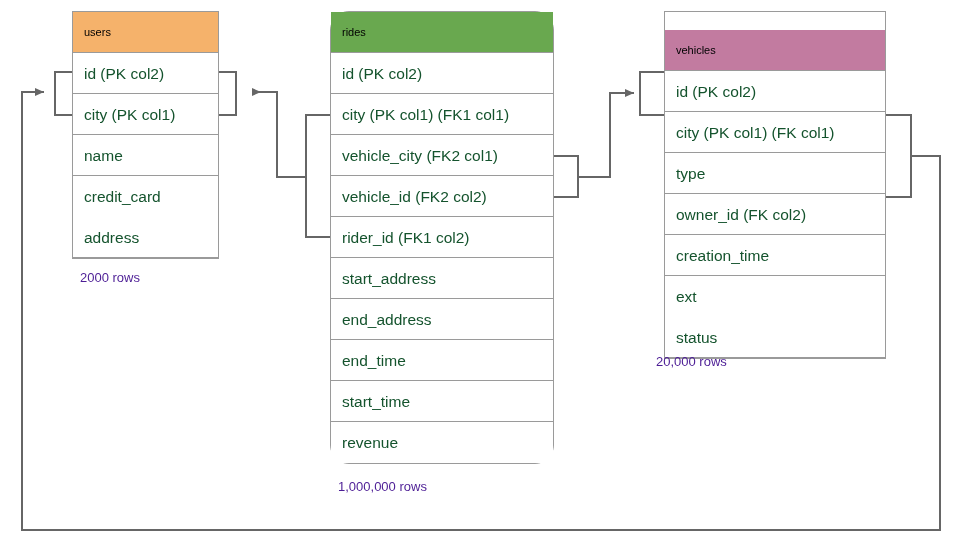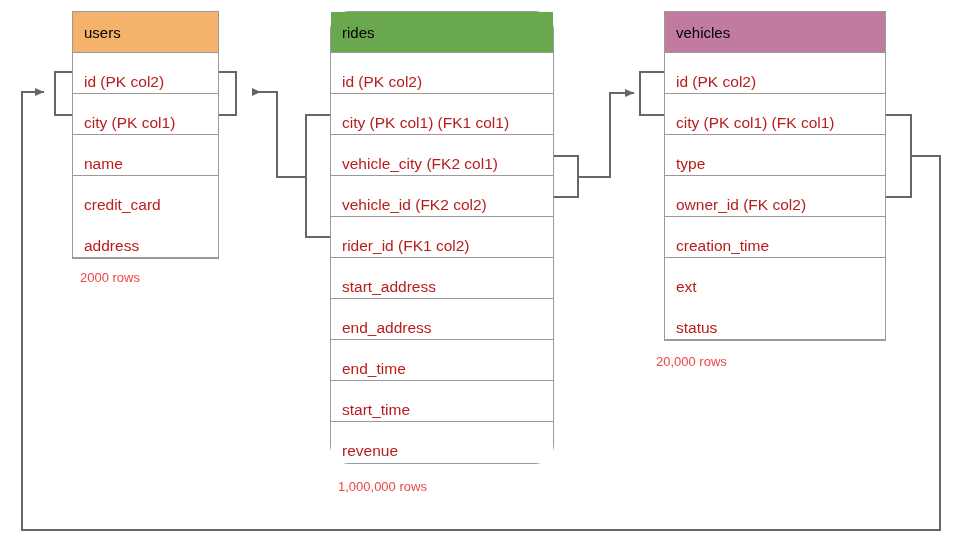--- a/index.html
+++ b/index.html
@@ -33,45 +33,45 @@
     box-sizing: border-box;
     background: #ffffff;
     border: 1px solid #9a9a9a;
     z-index: 2;
   }
   .entity-header {
     box-sizing: border-box;
     height: 41px;
     line-height: 41px;
     padding: 0 0 0 11px;
-    font-size: 15px;
+    font-size: 11px;
     color: #000000;
     border-bottom: 1px solid #9a9a9a;
     white-space: nowrap;
     overflow: hidden;
   }
   .entity-field {
     box-sizing: border-box;
     height: 41px;
     line-height: 41px;
-    padding: 8px 0 0 11px;
+    padding: 0 0 0 11px;
     font-size: 15.5px;
-    color: #b91c1c;
+    color: #14532d;
     border-bottom: 1px solid #9a9a9a;
     background: #ffffff;
     white-space: nowrap;
     overflow: hidden;
   }
   .entity-field.last {
     border-bottom: none;
   }
   .rowcount {
     position: absolute;
     font-size: 13px;
-    color: #ef4444;
+    color: #4c1d95;
     white-space: nowrap;
     z-index: 2;
   }
 </style>
 </head>
 <body>
 
 <div id="canvas">
 
   <svg id="wires" viewBox="0 0 960 540" width="960" height="540">
@@ -144,21 +144,21 @@
     <div class="entity-field">rider_id (FK1 col2)</div>
     <div class="entity-field">start_address</div>
     <div class="entity-field">end_address</div>
     <div class="entity-field">end_time</div>
     <div class="entity-field">start_time</div>
     <div class="entity-field last">revenue</div>
   </div>
   <div class="rowcount" style="left:338px; top:479px;">1,000,000 rows</div>
 
   <div class="entity" style="left:664px; top:11px; width:222px;">
-    <div class="entity-header" style="background:#c27ba0;">vehicles</div>
+    <div class="entity-header" style="background:#c27ba0;margin-top:18px;">vehicles</div>
     <div class="entity-field">id (PK col2)</div>
     <div class="entity-field">city (PK col1) (FK col1)</div>
     <div class="entity-field">type</div>
     <div class="entity-field">owner_id (FK col2)</div>
     <div class="entity-field">creation_time</div>
     <div class="entity-field last">ext</div>
     <div class="entity-field">status</div>
   </div>
   <div class="rowcount" style="left:656px; top:354px;">20,000 rows</div>
 

